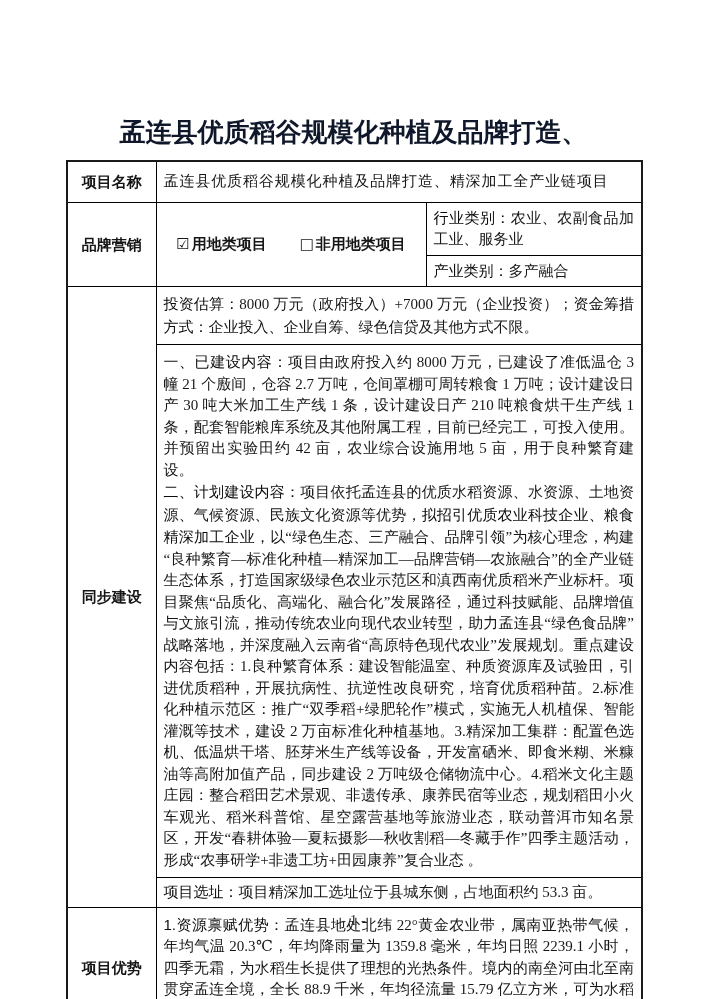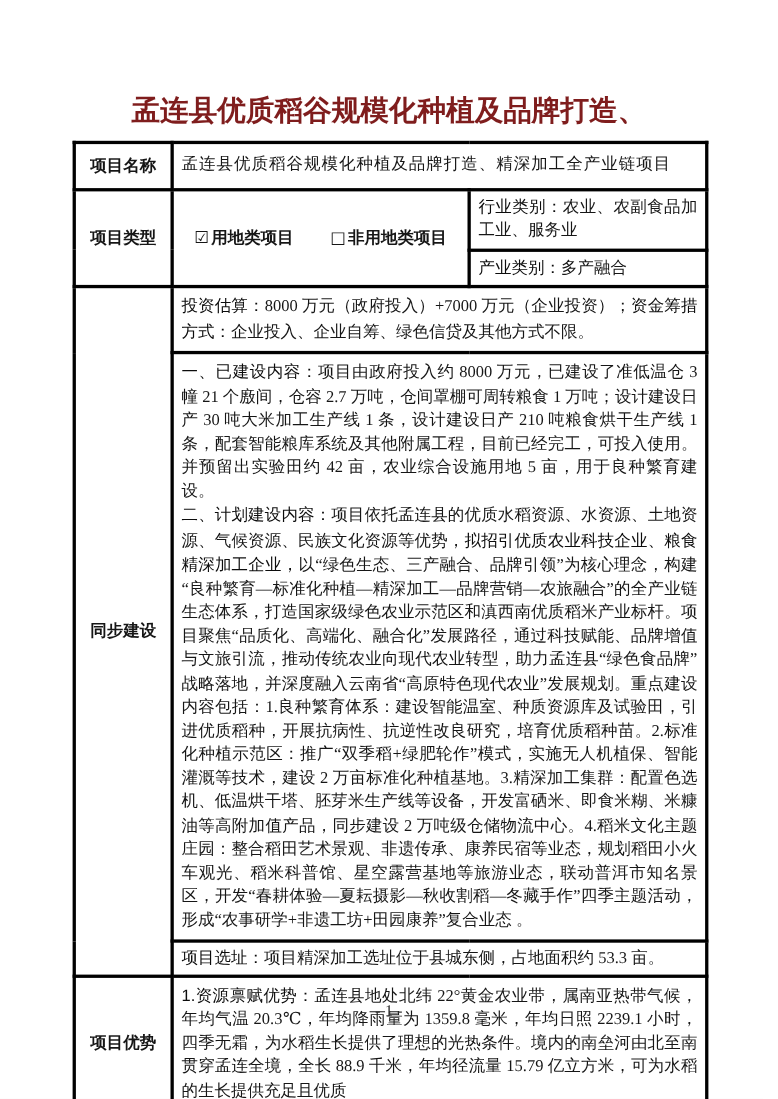--- a/index.html
+++ b/index.html
@@ -7,37 +7,37 @@
   .page {
     position:relative;
     width:707px; height:999px;
     margin:0 auto;
     background:#ffffff;
     color:#111111;
     font-family:"Liberation Serif","DejaVu Serif",serif;
     overflow:hidden;
   }
   .doc-title {
-    padding-top:82px;
+    padding-top:114px;
     text-align:center;
     font-family:"Liberation Serif","DejaVu Serif",serif;
     font-weight:bold;
     font-size:26px;
     line-height:37px;
-    color:#7f1d1d;
+    color:#0f172a;
   }
   .doc-table {
     margin-left:66px;
     margin-top:9px;
     width:575px;
     border-collapse:collapse;
     table-layout:fixed;
   }
   .doc-table td {
-    border:3px solid #000000;
+    border:1px solid #000000;
     vertical-align:middle;
     font-size:15px;
     line-height:21.5px;
     color:#161616;
   }
   .doc-table { border:2px solid #1a1a1a; }
   .lbl {
     width:89px;
     text-align:center;
     font-family:"Liberation Sans","DejaVu Sans",sans-serif;
@@ -93,21 +93,21 @@
       <col style="width:216px">
     </colgroup>
 
     <tbody>
         <tr>
       <td class="lbl">项目名称</td>
       <td colspan="2" class="val name-val">孟连县优质稻谷规模化种植及品牌打造、精深加工全产业链项目</td>
     </tr>
 
     <tr>
-      <td class="lbl" rowspan="2">项目类型</td>
+      <td class="lbl" rowspan="2">品牌营销</td>
       <td class="check-cell" rowspan="2">
         <span class="check-item"><span class="cb">☑</span><span>用地类项目</span></span><span class="check-item"><span class="cb">□</span><span>非用地类项目</span></span>
       </td>
       <td class="sub-cell"><span class="b">行业类别：</span><span>农业、农副食品加工业、服务业</span></td>
     </tr>
     <tr>
       <td class="sub-cell"><span class="b">产业类别：</span><span>多产融合</span></td>
     </tr>
 
     <tr>

